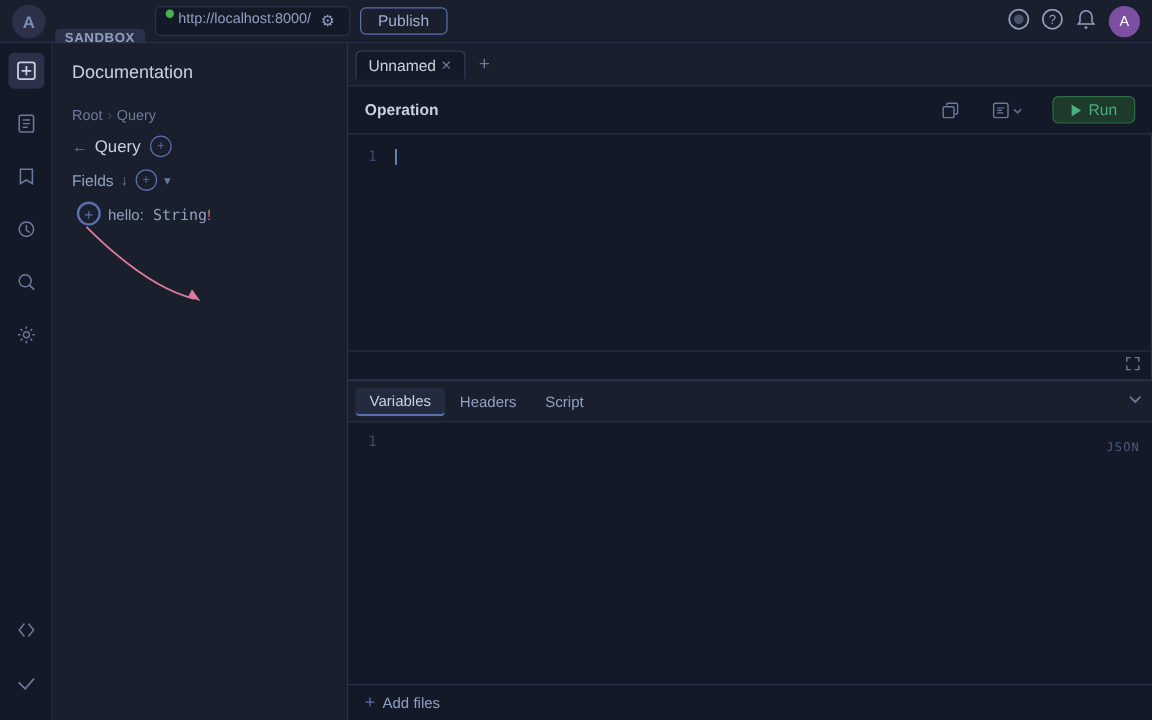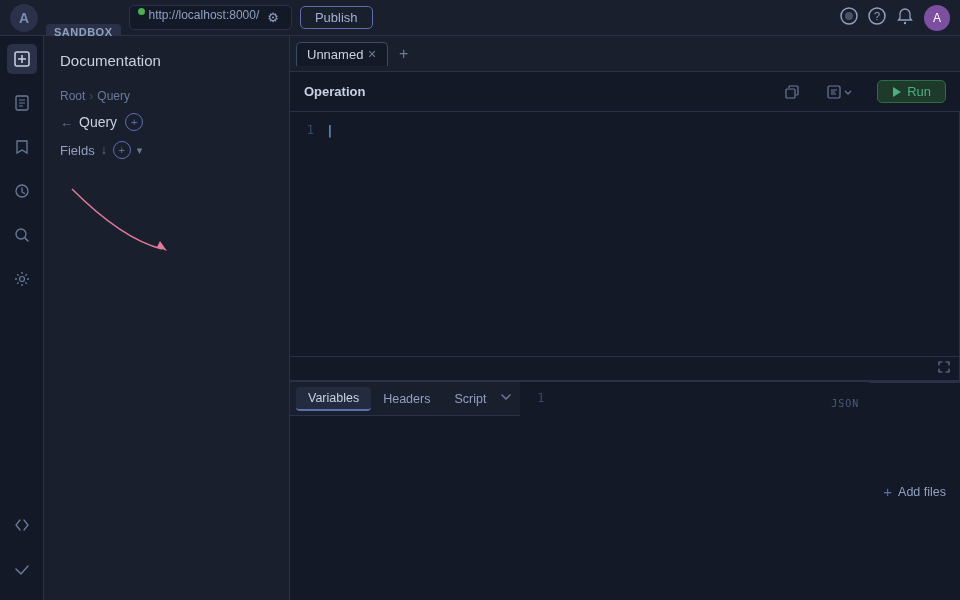--- a/index.html
+++ b/index.html
@@ -446,24 +446,24 @@
       flex-shrink: 0;
     }
     .response-title {
       font-size: 13px;
       font-weight: 600;
       color: #c9d1e0;
     }
 
     
     .bottom-panel {
-      height: 220px;
+      height: 284px;
       border-top: 2px solid #2a3148;
       display: flex;
-      flex-direction: row;
+      flex-direction: column;
       flex-shrink: 0;
       overflow: hidden;
     }
     .bottom-tabs-bar {
       display: flex;
       align-items: center;
       background: #1a1f2e;
       border-bottom: 1px solid #2a3148;
       padding: 0 6px;
       height: 34px;
@@ -633,20 +633,26 @@
     </div>
 
     <div class="fields-row">
       <span class="fields-label">Fields</span>
       <span class="fields-sort-icon">↓</span>
       <div class="fields-add-btn">+</div>
       <span class="fields-chevron">▾</span>
     </div>
 
     <div class="sidebar-content">
+      <div class="field-item">
+        <div class="field-circle"></div>
+        <span class="field-name">
+          <span class="key">hello:</span><span class="type"> String</span><span class="required">!</span>
+        </span>
+      </div>
 
       <svg class="annotation-arrow" width="110" height="80" viewBox="0 0 110 80" style="position:absolute;left:18px;top:16px;pointer-events:none;">
         <path d="M10 10 Q60 60 100 70" stroke="#e07a9a" stroke-width="1.5" fill="none" stroke-dasharray="none"></path>
         <polygon points="95,68 105,72 98,62" fill="#e07a9a"></polygon>
       </svg>
     </div>
   </div>
 
   <div class="right-panel">
 

